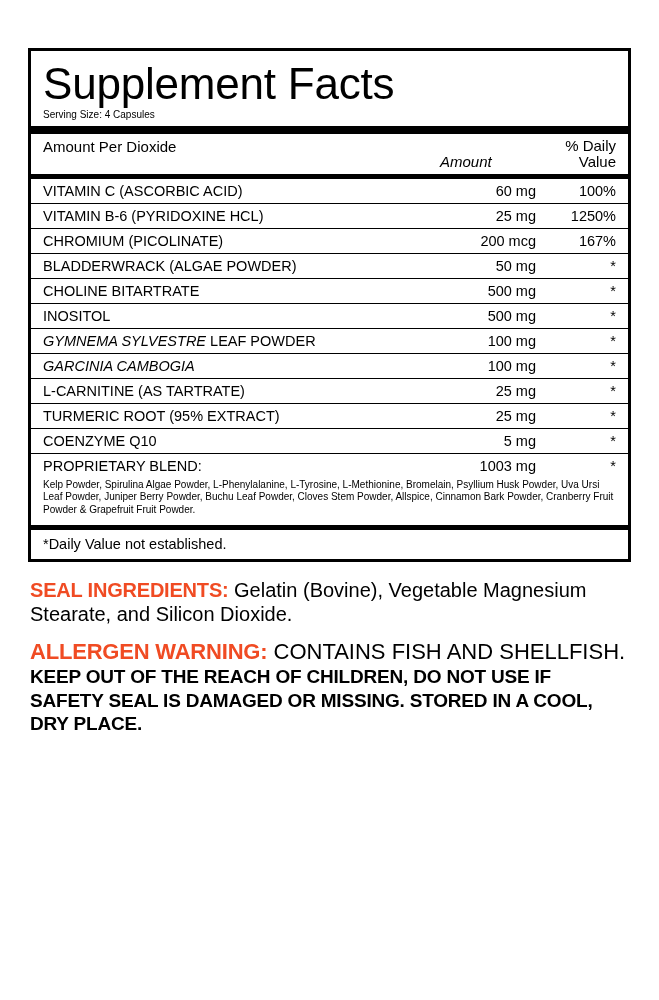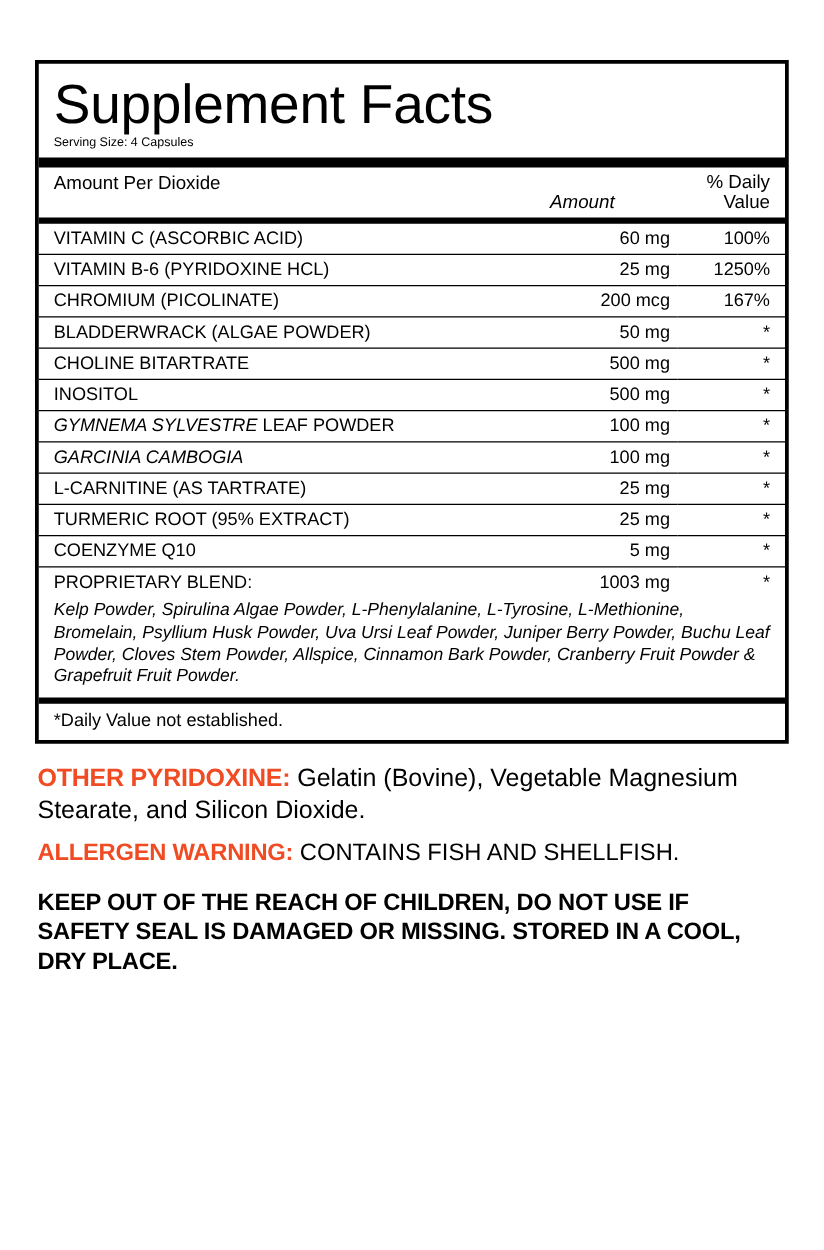--- a/index.html
+++ b/index.html
@@ -96,24 +96,23 @@
     padding-right: 12px !important;
     line-height: 1.05;
     font-size: 14px;
     vertical-align: top !important;
   }
   .ital {
     font-style: italic;
   }
 
   .blend-body {
-    font-size: 14px;
+    font-size: 10px;
     line-height: 1.28;
     padding: 1px 12px 8px 12px;
-    font-style: italic;
   }
   .footnote {
     font-size: 14.5px;
     padding: 6px 12px 7px 12px;
   }
 
   
   .below {
     padding: 16px 2px 0 2px;
   }
@@ -121,23 +120,22 @@
     font-size: 20px;
     line-height: 1.22;
     margin-bottom: 12px;
   }
   .oi-label {
     color: #f04b23;
     font-weight: bold;
     letter-spacing: -0.2px;
   }
   .allergen-block {
-    font-size: 19px;
+    font-size: 22px;
     line-height: 1.2;
-    margin-bottom: 16px;
   }
   .allergen-label {
     color: #f04b23;
     font-weight: bold;
     letter-spacing: -0.2px;
   }
   .allergen-text {
     font-weight: normal;
   }
   .keepout {
@@ -256,21 +254,21 @@
     <div class="blend-body">Kelp Powder, Spirulina Algae Powder, L-Phenylalanine, L-Tyrosine, L-Methionine, Bromelain, Psyllium Husk Powder, Uva Ursi Leaf Powder, Juniper Berry Powder, Buchu Leaf Powder, Cloves Stem Powder, Allspice, Cinnamon Bark Powder, Cranberry Fruit Powder &amp; Grapefruit Fruit Powder.</div>
 
     <div class="rule-med"></div>
 
     <div class="footnote">*Daily Value not established.</div>
   </div>
 
   <div class="below">
 
     <div class="oi-block">
-      <span class="oi-label">OTHER PYRIDOXINE:</span><span> Gelatin (Bovine), Vegetable Magnesium Stearate, and Silicon Dioxide.</span>
+      <span class="oi-label">SEAL INGREDIENTS:</span><span> Gelatin (Bovine), Vegetable Magnesium Stearate, and Silicon Dioxide.</span>
     </div>
 
     <div class="allergen-block">
       <span class="allergen-label">ALLERGEN WARNING:</span><span class="allergen-text"> CONTAINS FISH AND SHELLFISH.</span>
     </div>
 
     <div class="keepout">KEEP OUT OF THE REACH OF CHILDREN, DO NOT USE IF SAFETY SEAL IS DAMAGED OR MISSING. STORED IN A COOL, DRY PLACE.</div>
   </div>
 
 </div>

